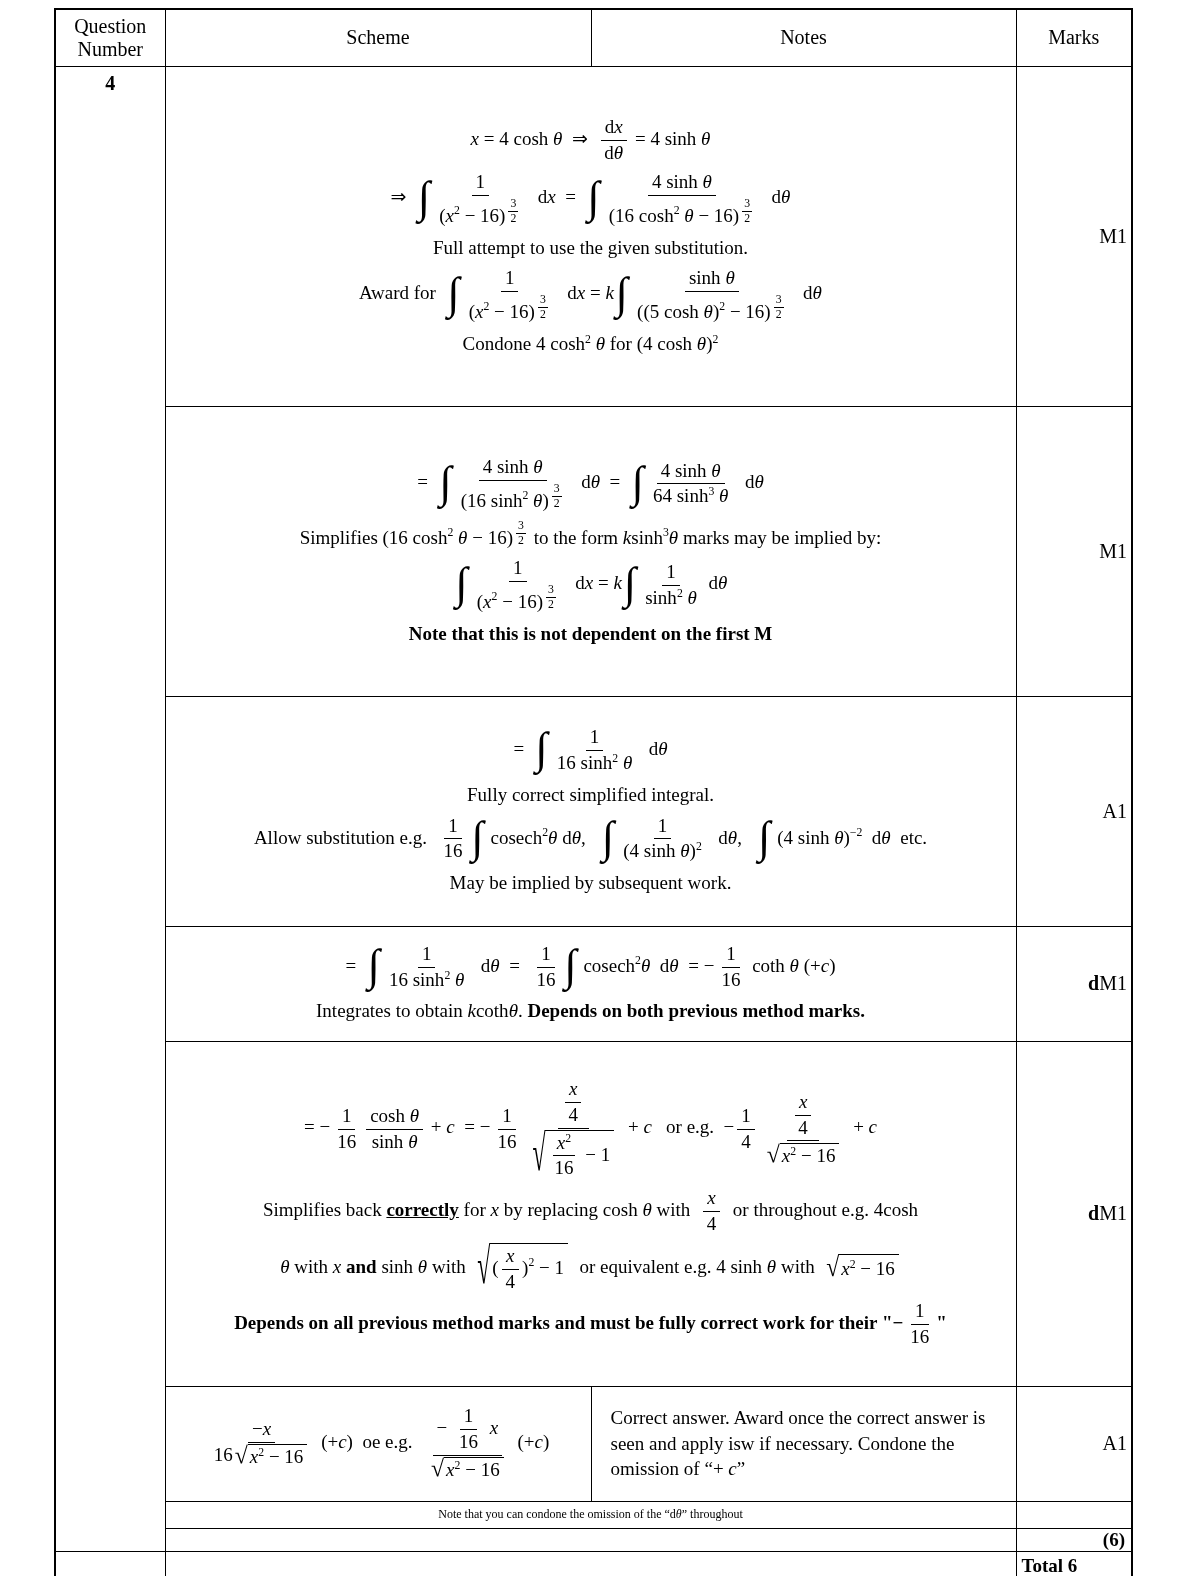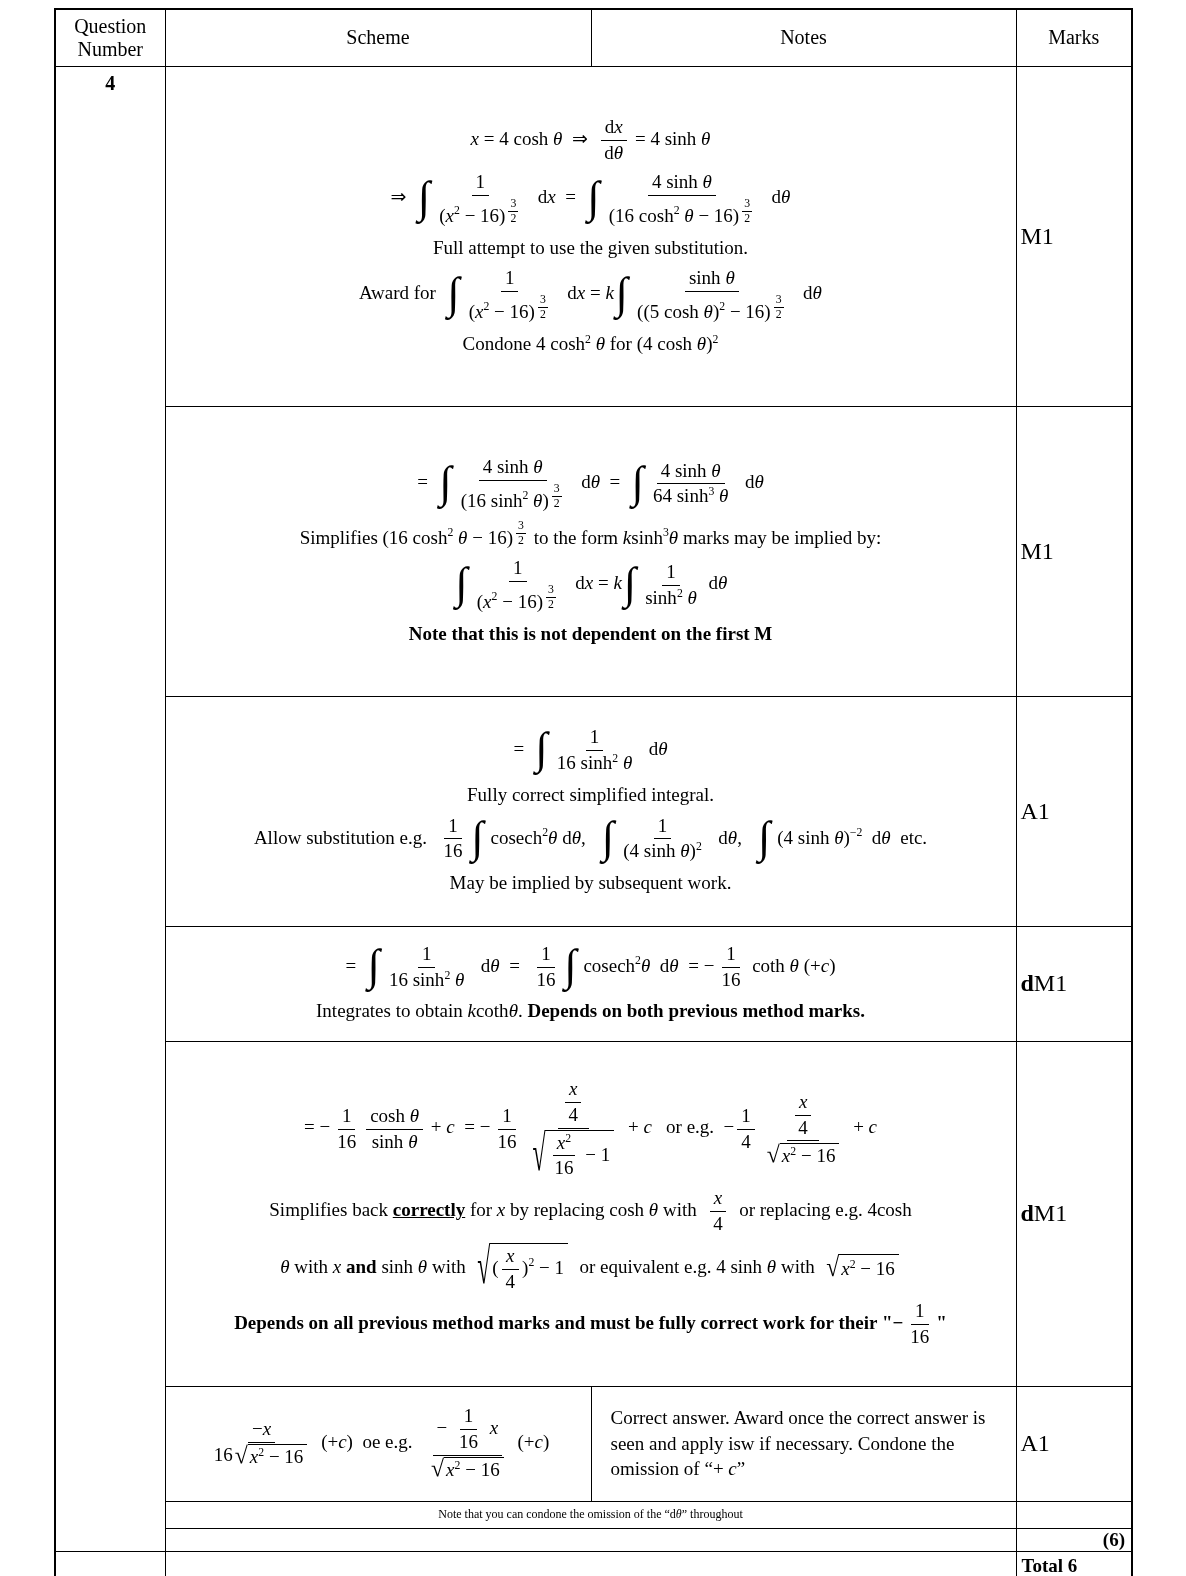--- a/index.html
+++ b/index.html
@@ -22,21 +22,21 @@
   }
   .rh0 { height: 57px; }
   .rh1 { height: 340px; } .rh2 { height: 290px; } .rh3 { height: 230px; }
   .rh4 { height: 115px; } .rh5 { height: 345px; } .rh6 { height: 115px; }
   .rh7 { height: 27px; }  .rh8 { height: 23px; }  .rh9 { height: 30px; }
 
   td.qcell { vertical-align: top; text-align: center; padding-top: 5px; }
   .qnum { font-weight: bold; font-size: 20px; }
 
   td.content { vertical-align: middle; padding: 6px 10px; font-size: 19px; }
-  td.marks { text-align: left; vertical-align: middle; font-size: 24px; padding: 0 4px; }
+  td.marks { text-align: right; vertical-align: middle; font-size: 20px; padding: 0 4px; }
   td.small { padding: 0 6px; }
   td.small .mline { margin: 1px 0; font-size: 12px; }
   td.marks.subtotal { text-align: right; padding-right: 6px; font-size: 19px; }
   td.marks.total { text-align: left; padding-left: 5px; font-size: 19px; }
   td.notes-cell { padding: 4px 19px; }
 
   
   .mline { margin: 7px 0; line-height: 1.35; }
   .mline.align-center { text-align: center; }
   .mline.align-left { text-align: left; }
@@ -187,21 +187,21 @@
               </span><span class="mtx"> + </span><span class="mit">c</span><span class="mtx">   or e.g.  −</span><span class="mfrac">
                 <span class="mnum"><span class="mtx">1</span></span>
                 <span class="mden"><span class="mtx">4</span></span>
               </span><span class="mfrac">
                 <span class="mnum"><span class="mfrac"><span class="mnum"><span class="mit">x</span></span><span class="mden"><span class="mtx">4</span></span></span></span>
                 <span class="mden"><span class="msqrt"><span class="mrad">√</span><span class="mrc"><span class="mit">x</span><sup class="msup"><span class="mtx">2</span></sup><span class="mtx"> − 16</span></span></span></span>
               </span><span class="mtx"> + </span><span class="mit">c</span></div>
             <div class="mline align-center"><span class="mtx">Simplifies back </span><span class="mbu">correctly</span><span class="mtx"> for </span><span class="mit">x</span><span class="mtx"> by replacing cosh </span><span class="mit">θ</span><span class="mtx"> with  </span><span class="mfrac">
                 <span class="mnum"><span class="mit">x</span></span>
                 <span class="mden"><span class="mtx">4</span></span>
-              </span><span class="mtx">  or replacing e.g. 4cosh</span></div>
+              </span><span class="mtx">  or throughout e.g. 4cosh</span></div>
             <div class="mline align-center"><span class="mit">θ</span><span class="mtx"> with </span><span class="mit">x</span><span class="mtx"> </span><span class="mbd">and</span><span class="mtx"> sinh </span><span class="mit">θ</span><span class="mtx"> with  </span><span class="msqrt">
                 <span class="mrad" style="transform: scaleY(2.13); transform-origin: 100% 0%;">√</span>
                 <span class="mrc"><span class="mtx">(</span><span class="mfrac"><span class="mnum"><span class="mit">x</span></span><span class="mden"><span class="mtx">4</span></span></span><span class="mtx">)</span><sup class="msup"><span class="mtx">2</span></sup><span class="mtx"> − 1</span></span>
               </span><span class="mtx">  or equivalent e.g. 4 sinh </span><span class="mit">θ</span><span class="mtx"> with  </span><span class="msqrt">
                 <span class="mrad" style="transform: scaleY(1.17); transform-origin: 100% 0%;">√</span>
                 <span class="mrc"><span class="mit">x</span><sup class="msup"><span class="mtx">2</span></sup><span class="mtx"> − 16</span></span>
               </span></div>
             <div class="mline align-center"><span class="mbd">Depends on all previous method marks and must be fully correct work for their "−</span><span class="mfrac">
                 <span class="mnum"><span class="mtx">1</span></span>
                 <span class="mden"><span class="mtx">16</span></span>

